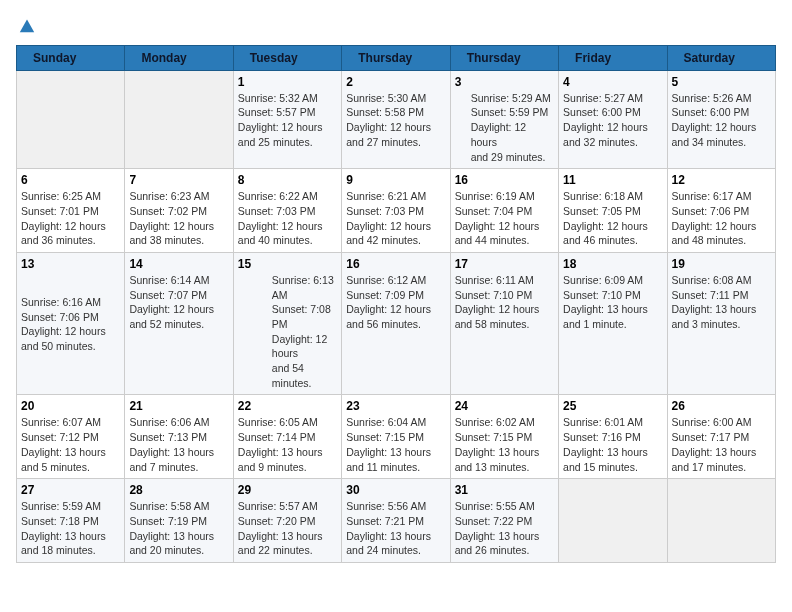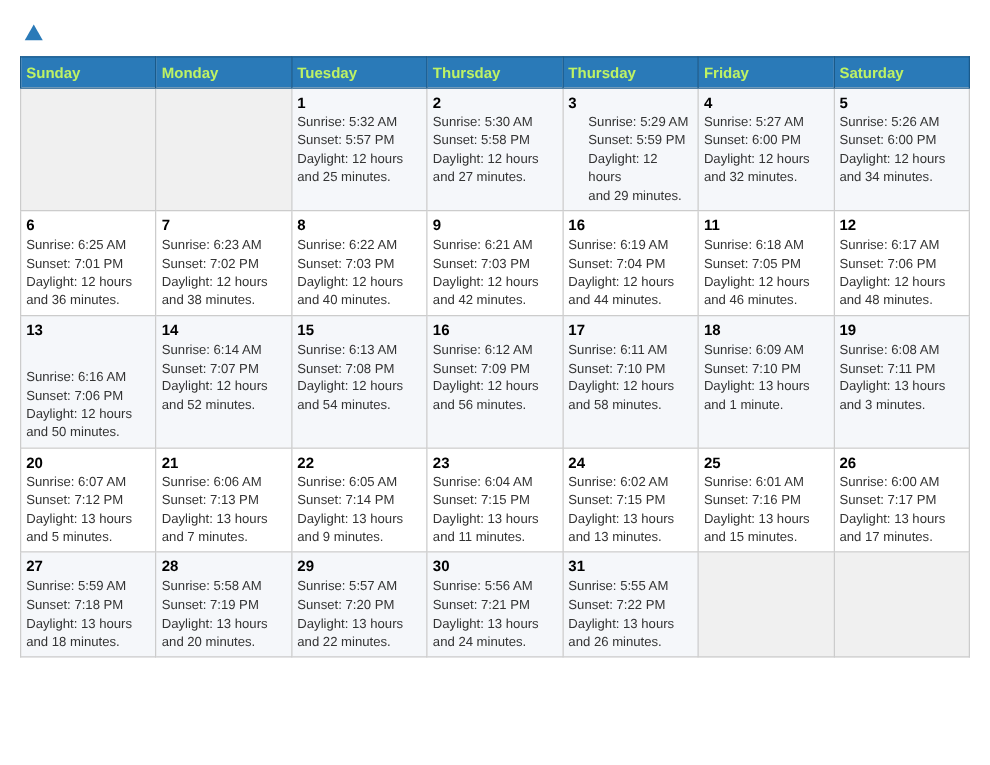--- a/index.html
+++ b/index.html
@@ -47,22 +47,22 @@
       color: #555;
       font-weight: normal;
     }
     table {
       width: 100%;
       border-collapse: collapse;
       font-size: 11px;
     }
     thead tr th {
       background-color: #2a7ab8;
-      color: #bef264;
-      padding: 5px 4px;
+      color: #0f172a;
+      padding: 5px 16px;
       text-align: left;
       font-size: 12px;
       border: 1px solid #1a5a8a;
     }
     tbody tr td {
       border: 1px solid #ccc;
       vertical-align: top;
       padding: 4px 4px;
       min-height: 80px;
       background: #fff;
@@ -223,21 +223,21 @@
         </td>
         <td>
           <div class="day-num">14</div>
           <div class="day-info" style="white-space: pre-line;">Sunrise: 6:14 AM
 Sunset: 7:07 PM
 Daylight: 12 hours
 and 52 minutes.</div>
         </td>
         <td>
           <div class="day-num">15</div>
-          <div class="day-info" style="white-space: pre-line;">Sunrise: 6:13 AM
+          <div class="day-info" style="white-space: pre-line; margin-left: 34px;">Sunrise: 6:13 AM
 Sunset: 7:08 PM
 Daylight: 12 hours
 and 54 minutes.</div>
         </td>
         <td>
           <div class="day-num">16</div>
           <div class="day-info" style="white-space: pre-line;">Sunrise: 6:12 AM
 Sunset: 7:09 PM
 Daylight: 12 hours
 and 56 minutes.</div>

